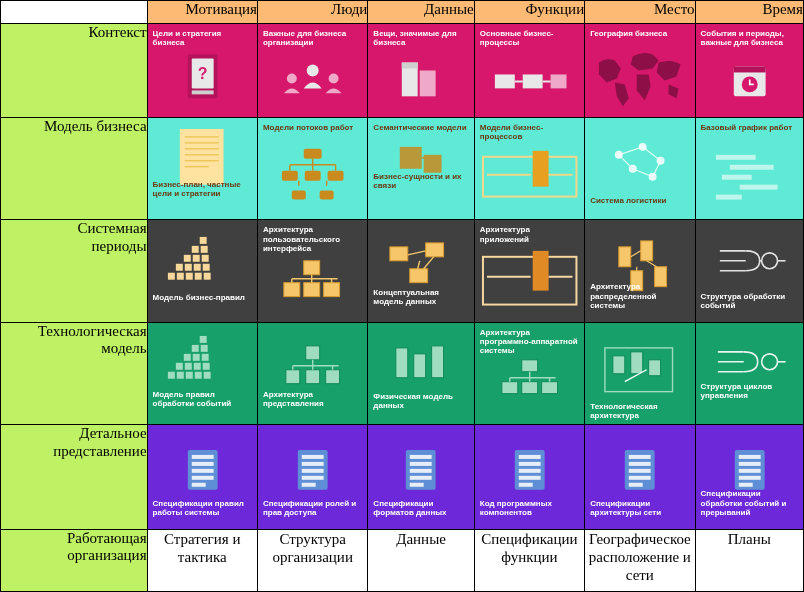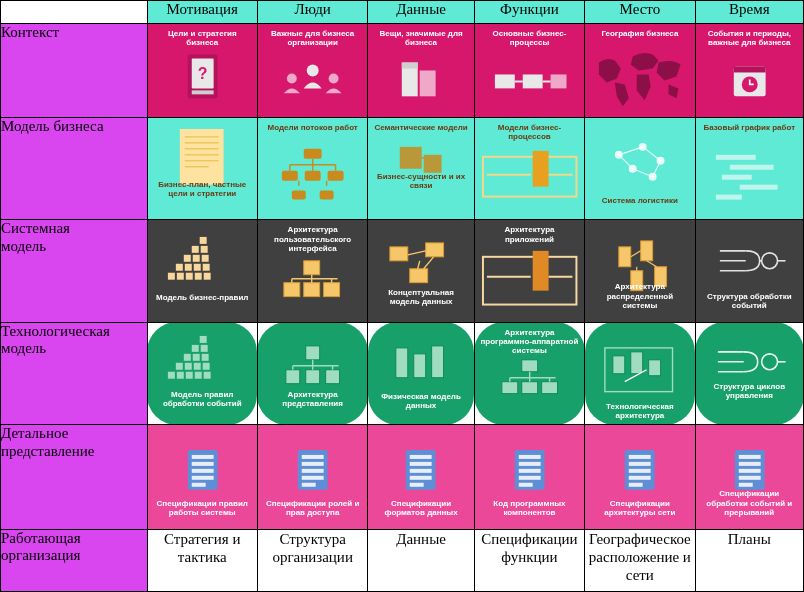--- a/index.html
+++ b/index.html
@@ -21,73 +21,74 @@
   }
   #zachman td, #zachman th {
     border: 1px solid #000000;
     padding: 0;
     vertical-align: top;
   }
   .col-head {
     font-family: "Liberation Serif", serif;
     font-size: 15px;
     font-weight: normal;
-    text-align: center;
+    text-align: right;
     padding: 5px 0 5px 8px;
-    background: #5eead4;
+    background: #fdba74;
     height: 22px;
     vertical-align: middle;
   }
   .row-head {
     font-family: "Liberation Serif", serif;
     font-size: 15px;
-    background: #d946ef;
+    background: #bef264;
     padding: 6px 0 0 8px;
     vertical-align: top;
     line-height: 1.15;
+    text-align: right;
   }
   .corner {
     background: #ffffff;
   }
   .cell {
     position: relative;
     overflow: hidden;
   }
   .cell .lbl {
     position: absolute;
     left: 0;
     right: 0;
     padding: 0 5px;
     font-family: "Liberation Sans", sans-serif;
     font-size: 8px;
     font-weight: bold;
     line-height: 1.15;
-    text-align: center;
+    text-align: left;
     color: #ffffff;
     z-index: 3;
   }
   .lbl.top { top: 5px; }
   .lbl.bottom { bottom: 21px; }
   .lbl.mid { top: 50%; transform: translateY(-50%); }
   .lbl.dark { color: #6b3a12; }
 
   
   .art {
     position: absolute;
     inset: 0;
     z-index: 1;
   }
   .art svg { display: block; width: 100%; height: 100%; }
 
   
   .r-context { background: #d6176b; }
   .r-business { background: #5eead4; }
   .r-system { background: #404040; }
-  .r-tech { background: #18a06a; border-radius: 30px; }
-  .r-detail { background: #ec4899; }
+  .r-tech { background: #18a06a; }
+  .r-detail { background: #6d28d9; }
   .r-org {
     background: #ffffff;
     font-family: "Liberation Serif", serif;
     font-size: 15px;
     text-align: center;
     vertical-align: middle;
     line-height: 1.2;
     padding: 4px 2px;
   }
   .r-org-head {
@@ -289,21 +290,21 @@
               <rect x="20" y="74" width="26" height="5"></rect>
             </g>
           </svg>
         </div>
         <div class="lbl top dark">Базовый график работ</div>
       </td>
     </tr>
 
     <tr style="height:96px">
       <td class="row-head" style="white-space:pre-line">Системная
-модель</td>
+периоды</td>
 
       <td class="cell r-system">
         <div class="art">
           <svg viewBox="0 0 110 96" preserveAspectRatio="xMidYMid meet">
             <g fill="#f8d79a">
               <rect x="52" y="14" width="7" height="7"></rect>
               <rect x="44" y="23" width="7" height="7"></rect>
                 <rect x="53" y="23" width="7" height="7"></rect>
               <rect x="36" y="32" width="7" height="7"></rect>
                 <rect x="45" y="32" width="7" height="7"></rect>

